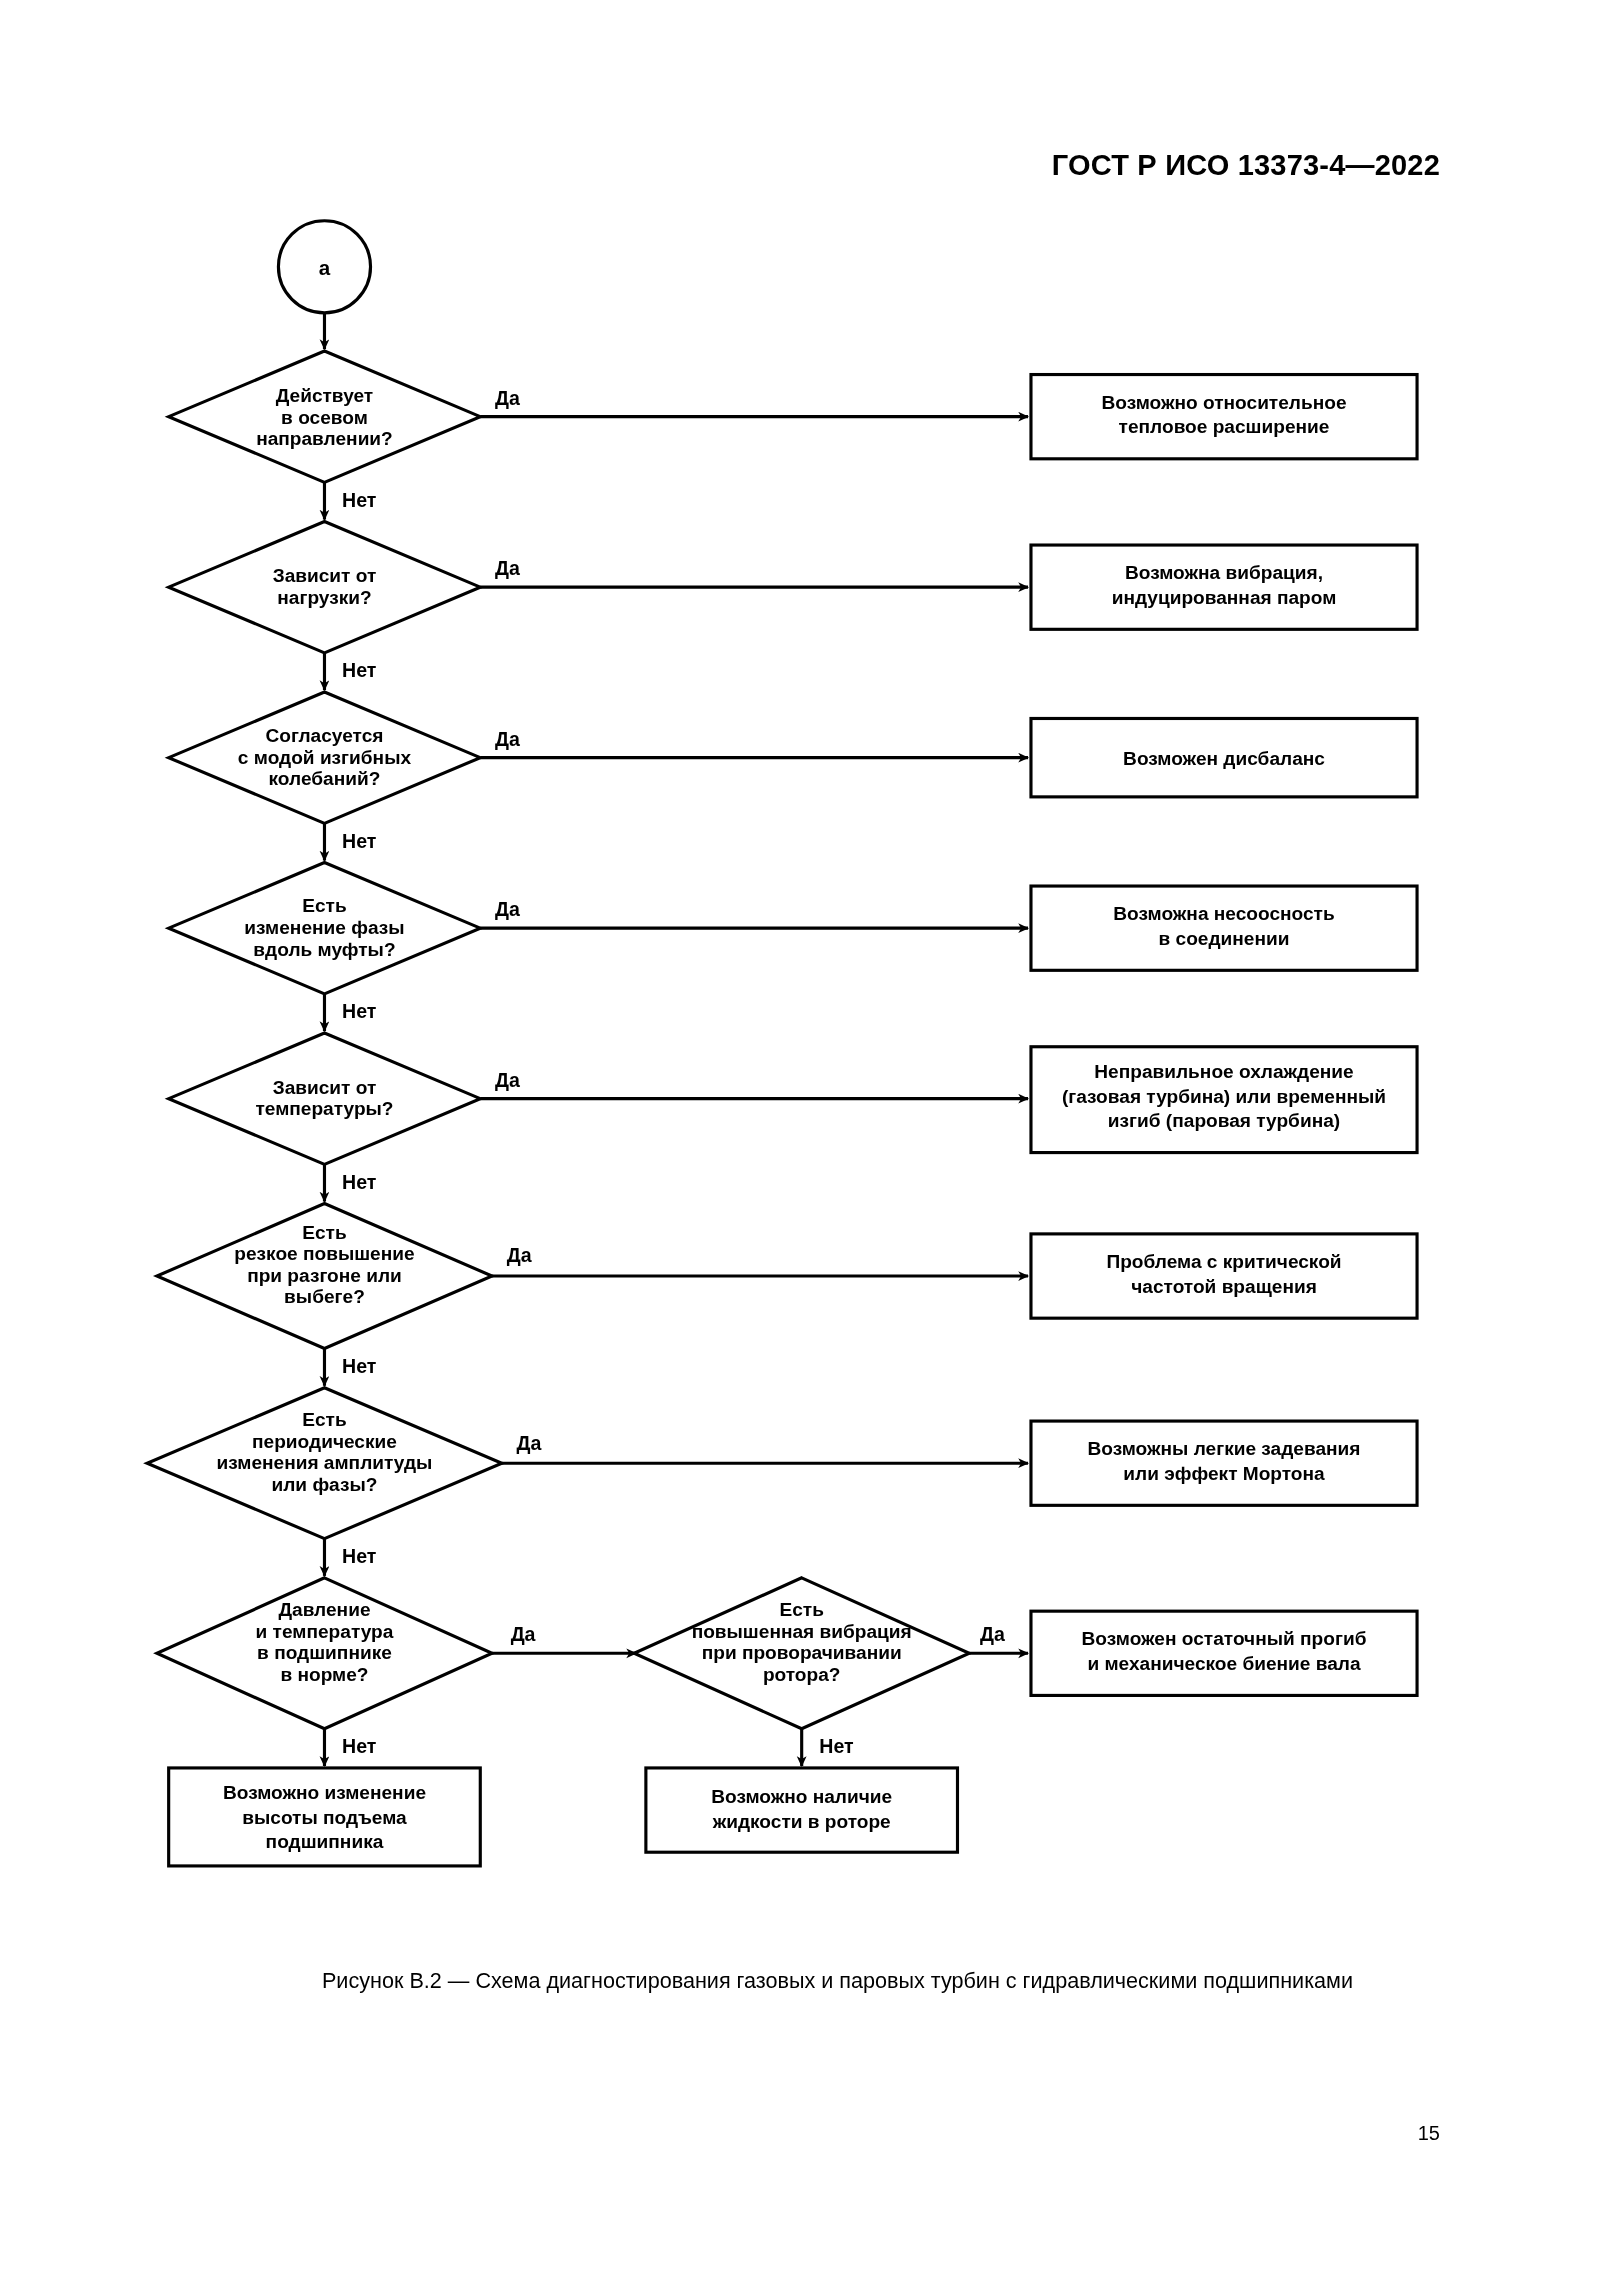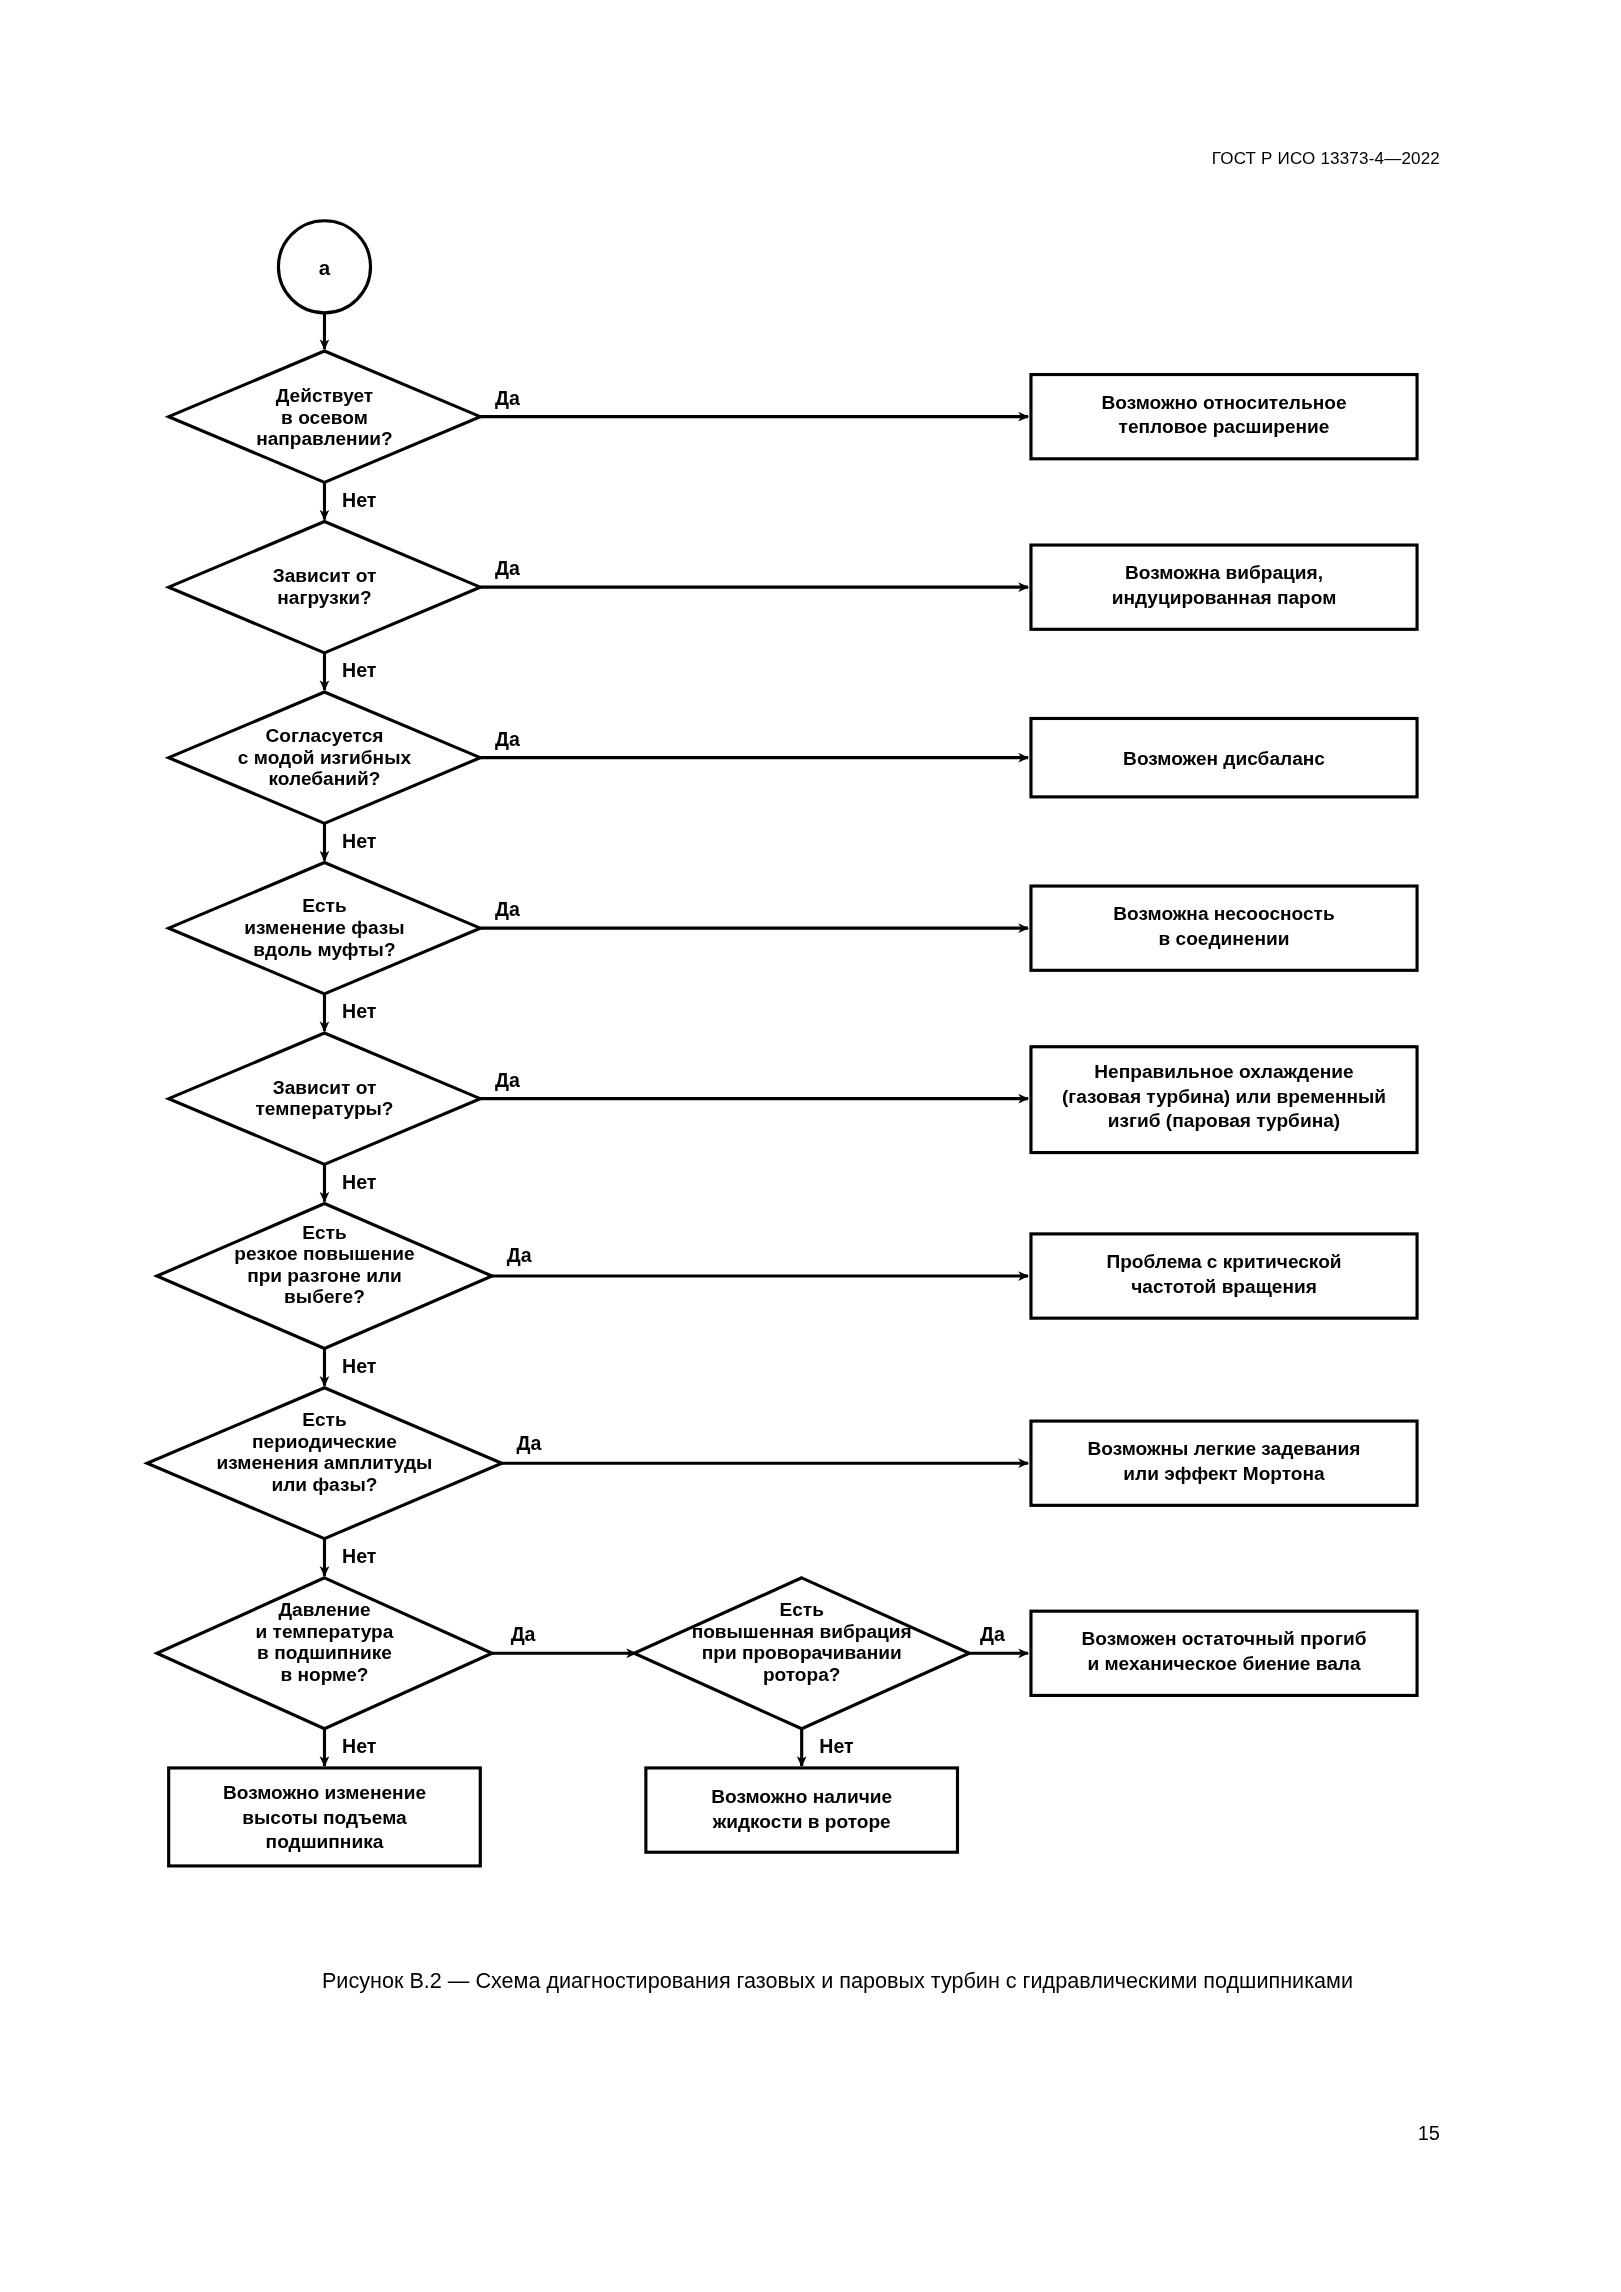--- a/index.html
+++ b/index.html
@@ -18,22 +18,22 @@
   .page {
     position: absolute;
     inset: 0;
     width: 1621px;
     height: 2293px;
   }
   .doc-header {
     position: absolute;
     top: 149px;
     right: 181px;
-    font-size: 17px;
-    font-weight: normal;
+    font-size: 29px;
+    font-weight: bold;
     letter-spacing: 0.2px;
     white-space: nowrap;
   }
   .figure-area {
     position: absolute;
     left: 0;
     top: 206px;
     width: 1621px;
     height: 1754px;
   }

